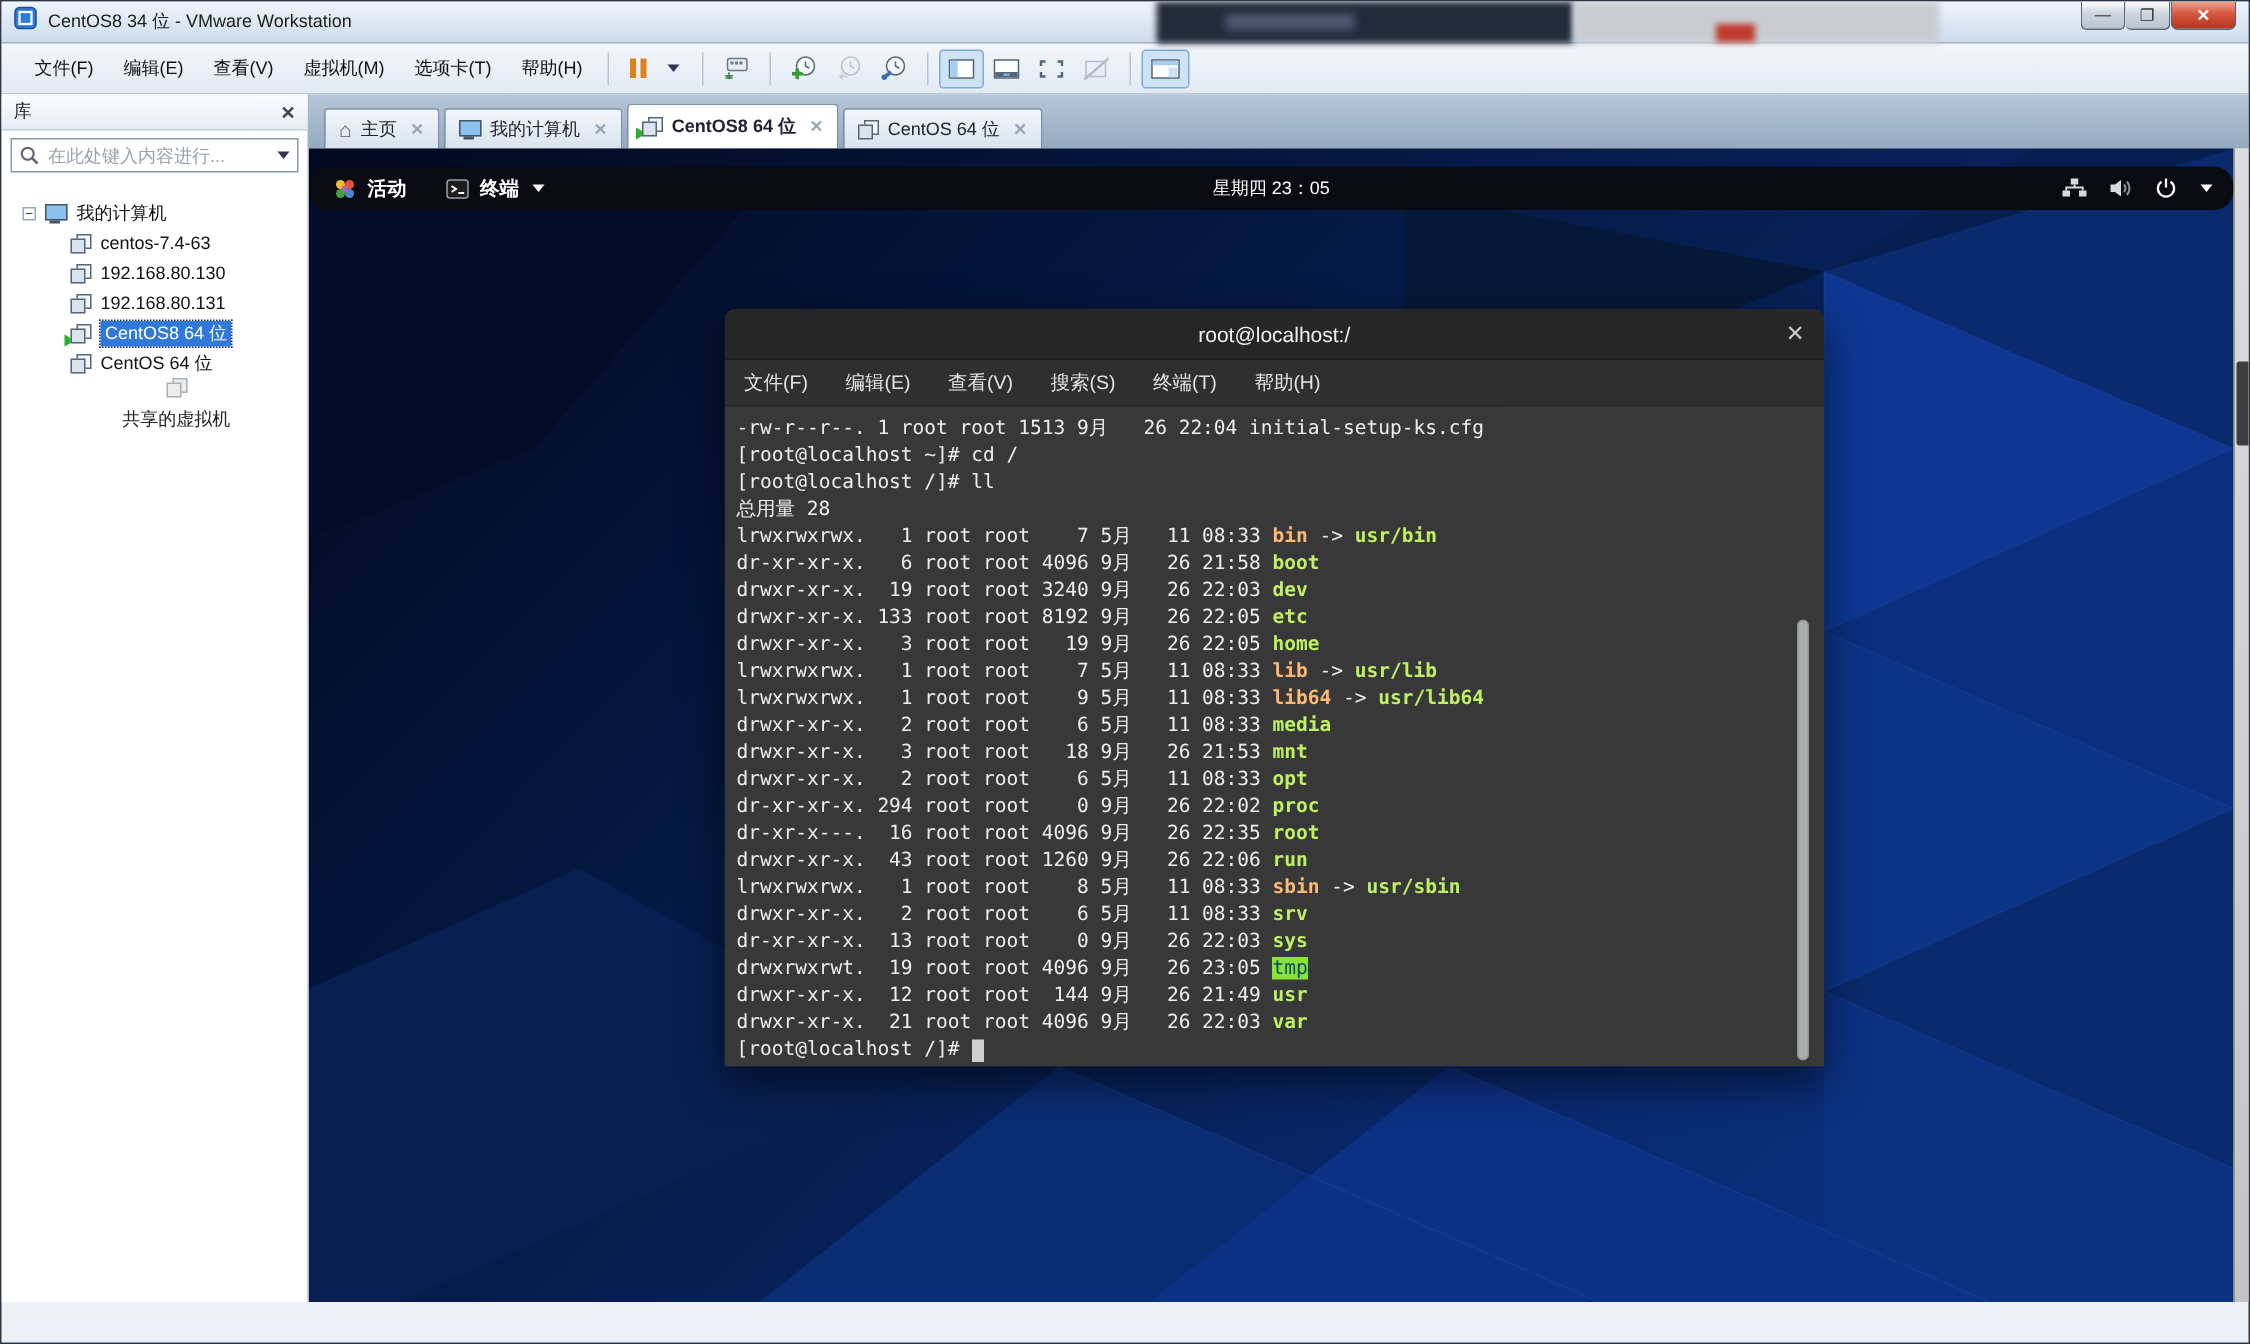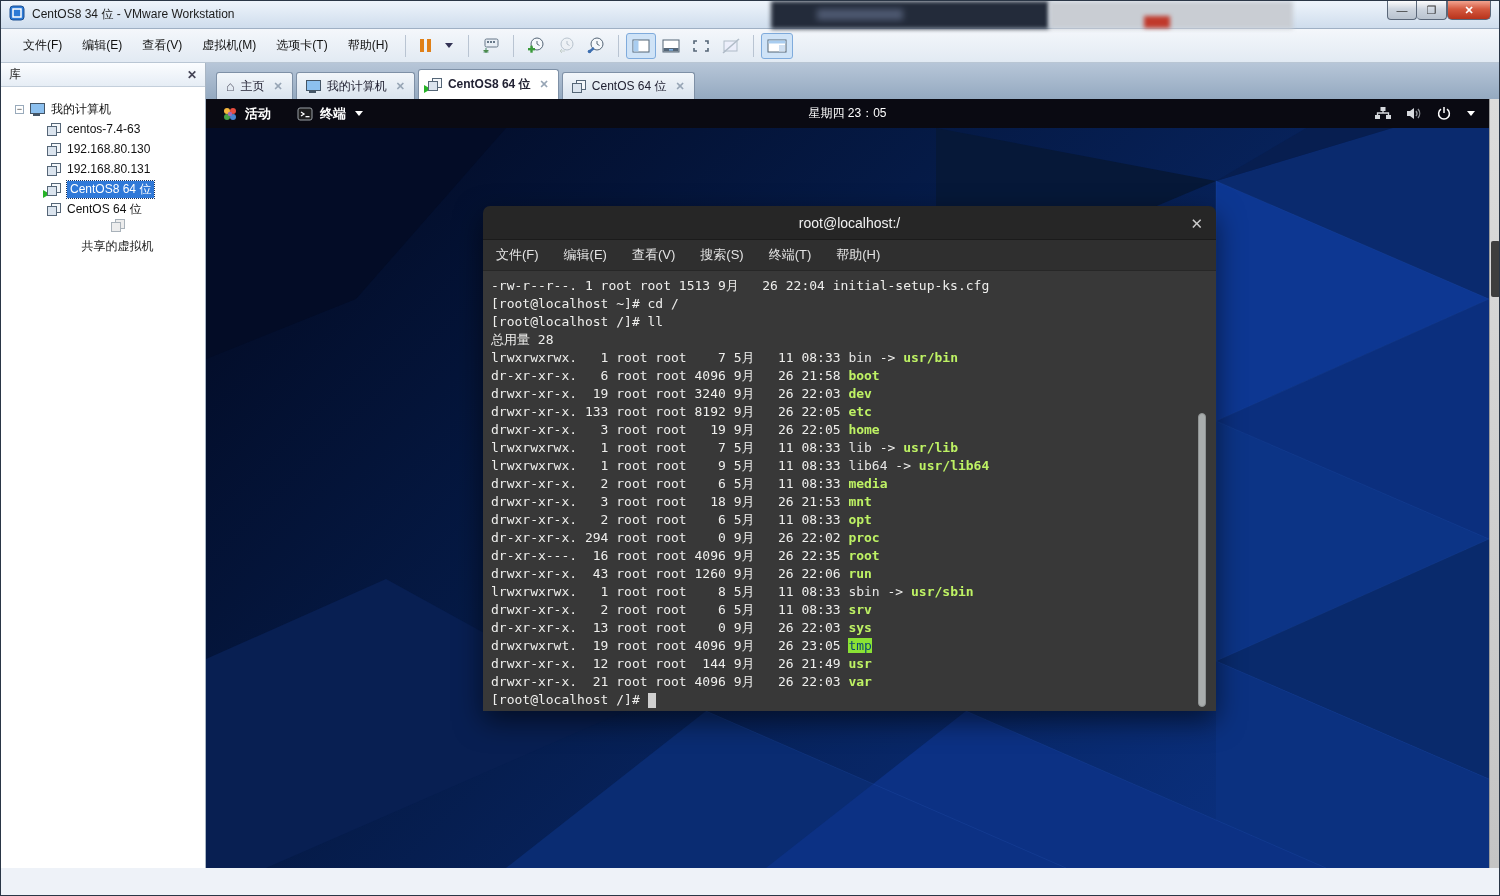--- a/index.html
+++ b/index.html
@@ -73,43 +73,43 @@
   .tab .x{color:#97a5b5;font-size:11px;font-weight:bold;margin-left:3px;}
   .tab .ic-home{font-size:14px;color:#556;line-height:1;}
 
   
   .vmrow{display:flex;height:769px;}
   .vmdisp{position:relative;width:1283px;height:769px;overflow:hidden;background:#04102c;flex:0 0 auto;}
   .wall{position:absolute;left:0;top:0;width:100%;height:100%;}
   .vmscroll{width:12px;background:linear-gradient(#dcdcdc,#c4c4c4);position:relative;border-left:1px solid #9a9a9a;flex:0 0 auto;}
   .vmthumb{position:absolute;left:1px;right:1px;top:142px;height:56px;background:#3e3e3e;border-radius:2px;}
 
-  .gbar{position:absolute;left:0;top:0;width:100%;height:29px;background:#0a0a12;display:flex;align-items:center;
-        color:#fff;font-size:13px;z-index:5;}
+  .gbar{position:absolute;left:0;top:12px;width:100%;height:29px;background:#0a0a12;display:flex;align-items:center;
+        color:#fff;font-size:13px;z-index:5;border-radius:13px;}
   .gact{margin-left:16px;display:flex;align-items:center;gap:7px;font-weight:bold;}
   .gapp{margin-left:26px;display:flex;align-items:center;gap:7px;font-weight:bold;}
   .gcaret{width:0;height:0;border-left:4px solid transparent;border-right:4px solid transparent;border-top:5px solid #fff;margin-left:2px;}
   .gclock{position:absolute;left:50%;transform:translateX(-50%);font-weight:normal;font-size:12px;}
   .gright{position:absolute;right:14px;display:flex;align-items:center;gap:13px;}
 
   
   .term{position:absolute;left:277px;top:107px;width:733px;height:505px;border-radius:7px 7px 0 0;
         box-shadow:0 10px 28px rgba(0,0,0,.55);overflow:hidden;display:flex;flex-direction:column;z-index:4;}
   .t-titlebar{height:34px;background:#262626;position:relative;display:flex;align-items:center;justify-content:center;
               color:#f2f2f2;font-size:14px;border-bottom:1px solid #1b1b1b;flex:0 0 auto;}
   .t-close{position:absolute;right:13px;top:50%;transform:translateY(-50%);color:#ccc;font-size:15px;line-height:1;}
   .t-menubar{height:31px;background:#2f2f2f;display:flex;align-items:center;gap:25px;padding-left:13px;
              color:#e4e4e4;font-size:13px;border-bottom:1px solid #272727;flex:0 0 auto;}
   .t-mitem{white-space:nowrap;}
   .t-screen{flex:1;background:#383838;padding:6px 0 0 8px;
             font-family:"DejaVu Sans Mono","Liberation Mono",monospace;font-size:13px;line-height:18px;
             color:#eeeeec;white-space:pre;overflow:hidden;}
   .t-line{height:18px;}
   .dir{color:#bef264;font-weight:bold;}
-  .lnk{color:#e5e5e5;font-weight:normal;}
+  .lnk{color:#fdba74;font-weight:bold;}
   .stk{background:#8ae234;color:#0c4a6e;}
   .cur{background:#cfcfcf;display:inline-block;width:8px;height:15px;vertical-align:-2px;}
   .t-thumb{position:absolute;right:10px;top:207px;width:8px;height:294px;background:#a9adad;
            border:1px solid #8f9393;border-radius:4px;z-index:6;}
 
   
   .statusbar{height:29px;background:linear-gradient(#f4f4f4,#e4e4e4);border-top:1px solid #9b9b9b;
              display:flex;align-items:center;position:relative;font-size:12px;color:#111;padding-left:8px;margin-top:45px;}
   .dev-icons{position:absolute;right:22px;top:0;height:28px;display:flex;gap:7px;align-items:center;}
   .note-sep{width:1px;height:18px;background:#bbb;margin:0 3px;}
@@ -230,20 +230,30 @@
         </svg>
     </span>
   </div>
 
   <div class="main">
 
     <div class="sidebar">
       <div class="sb-head">
         <span>库</span>
         <span class="sb-close">✕</span>
+      </div>
+      <div class="searchrow">
+        <div class="searchbox">
+          <svg width="13" height="13">
+              <circle cx="5.5" cy="5.5" r="4" fill="none" stroke="#667" stroke-width="1.5"></circle>
+              <path d="M8.5 8.5 L12 12" stroke="#667" stroke-width="1.8"></path>
+            </svg>
+          <input type="text" placeholder="在此处键入内容进行..." style="">
+          <span class="ddcaret"></span>
+        </div>
       </div>
       <div class="tree" id="tree">
           <div class="trow">
             <span class="exp">−</span>
             <span class="ic-mon"></span>
             <span>我的计算机</span>
           </div>
           <div class="trow lvl1">
             <span class="ic-vm"></span>
             <span>centos-7.4-63</span>

